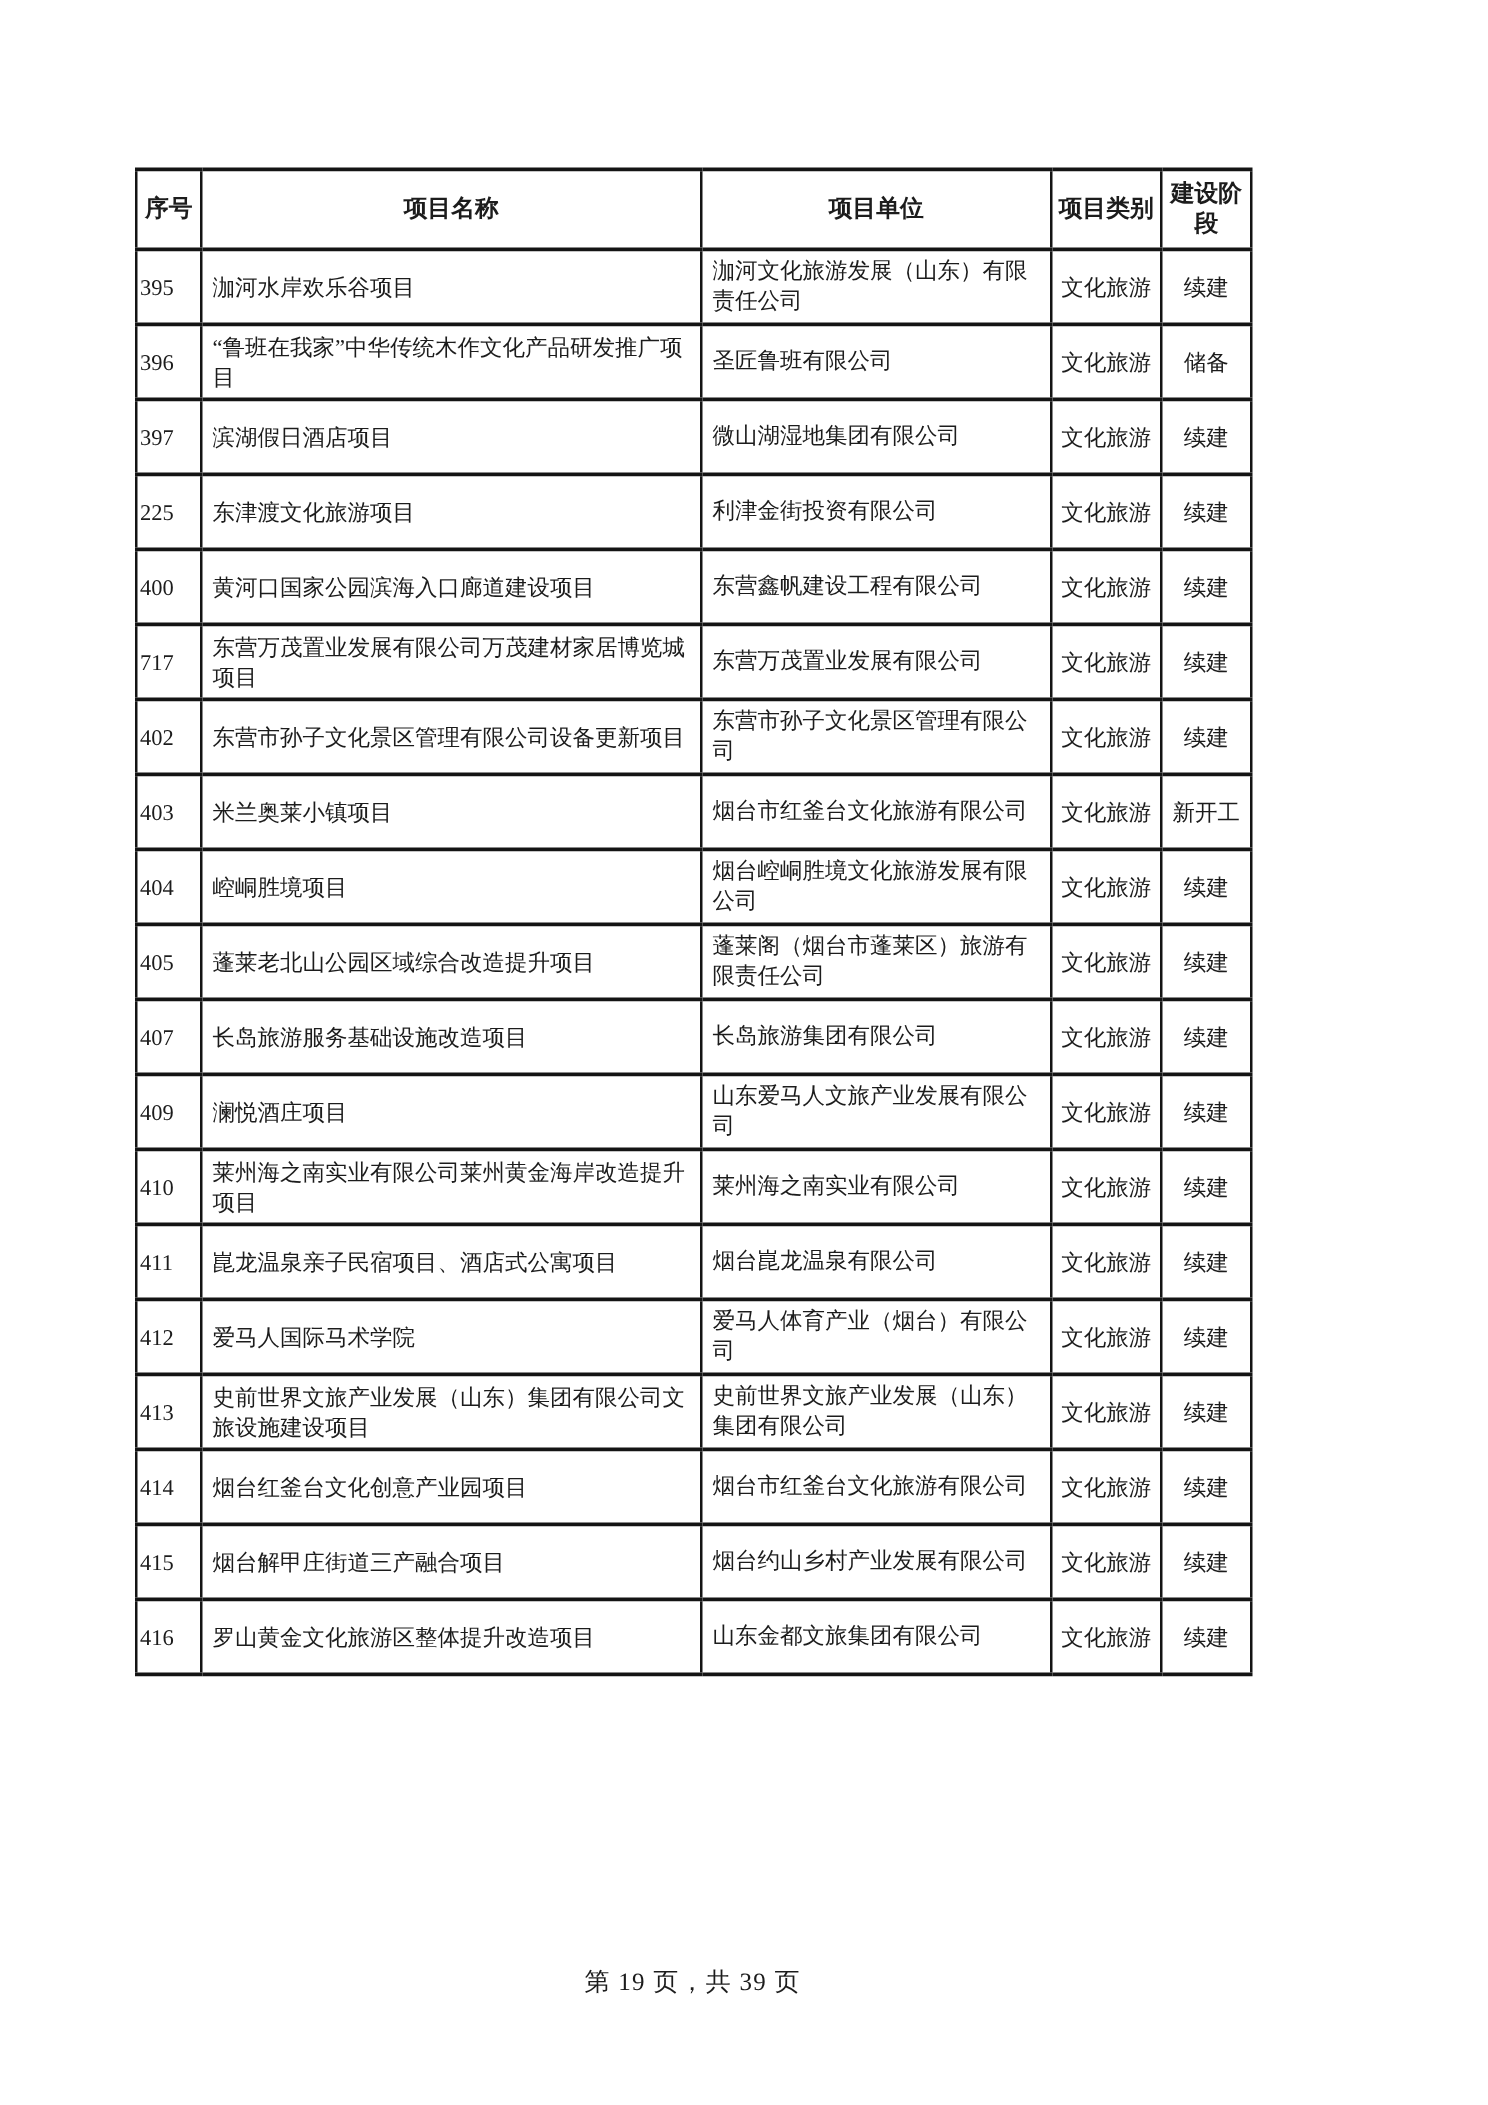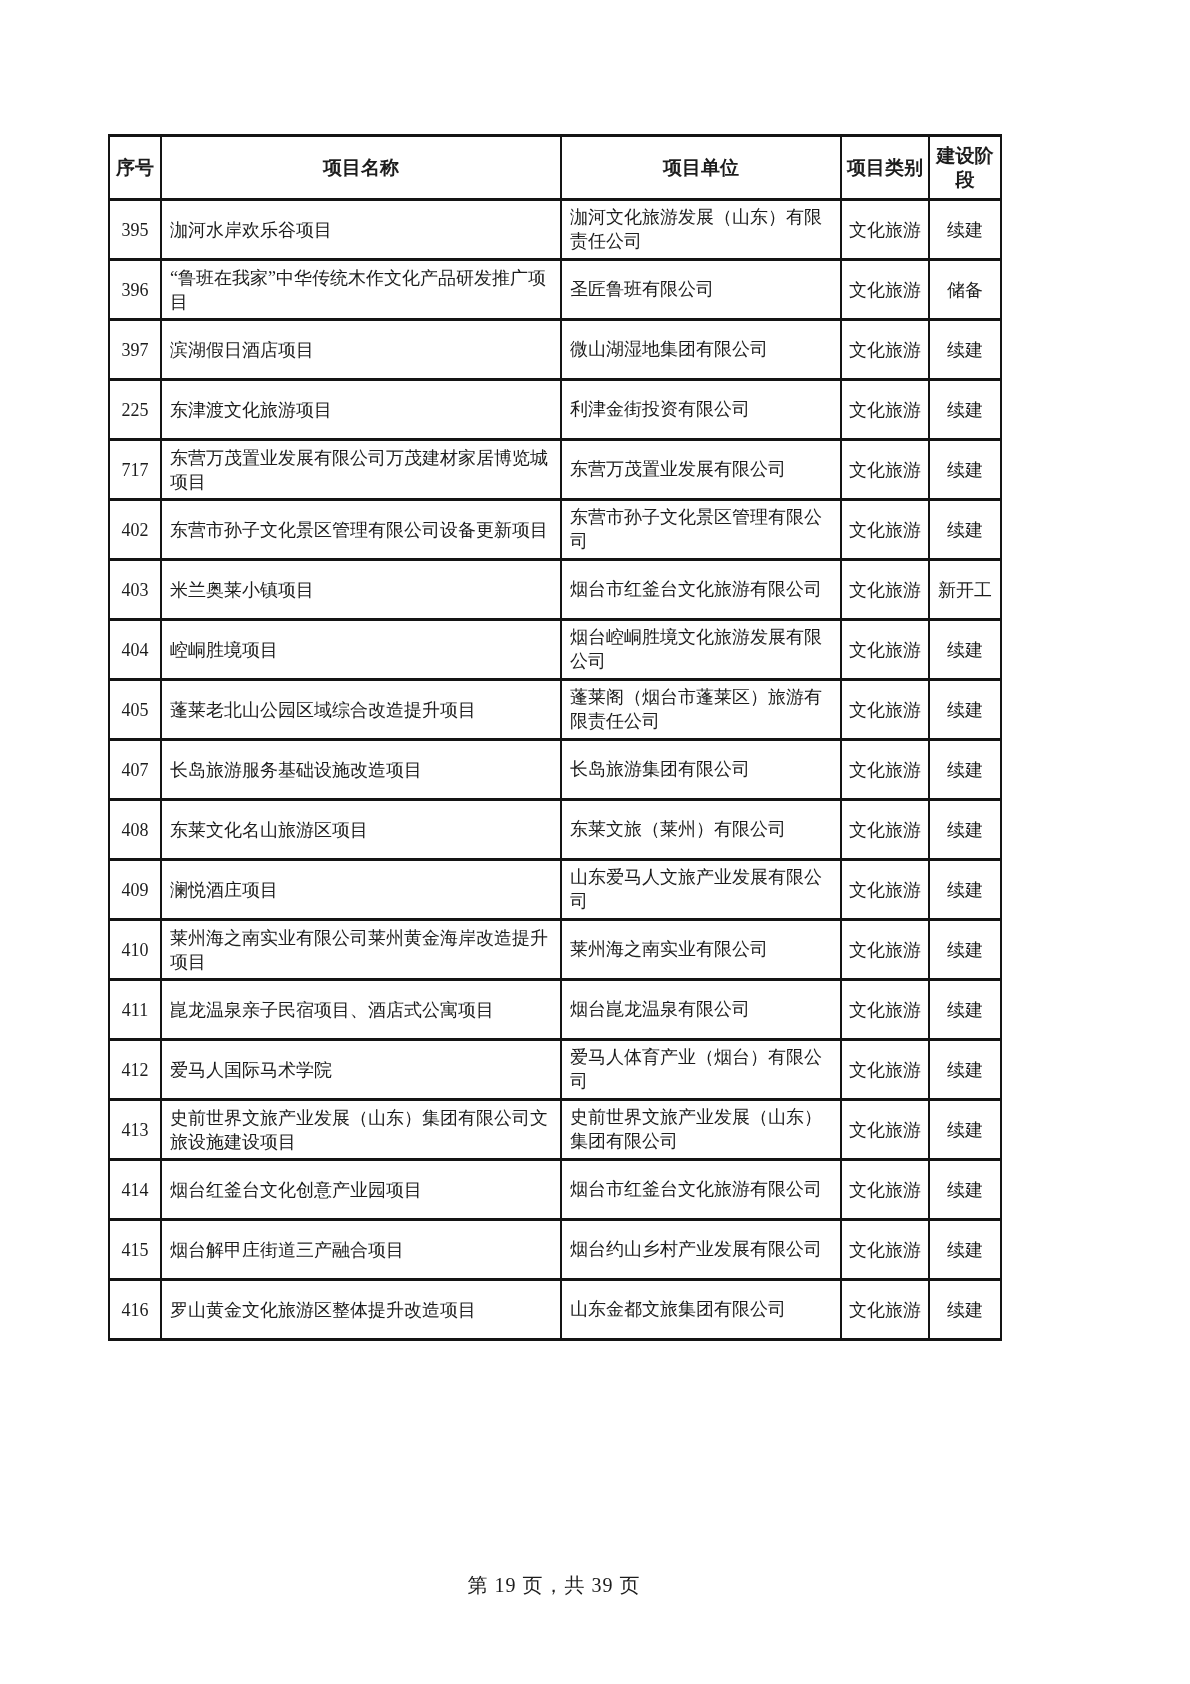--- a/index.html
+++ b/index.html
@@ -46,21 +46,21 @@
   }
   thead th {
     height: 64px;
     font-weight: bold;
     font-size: 19px;
     text-align: center;
     padding: 2px 4px;
   }
   tbody tr { height: 60px; }
   td.col-index {
-    text-align: center;
+    text-align: left;
     font-size: 18px;
     padding: 2px 2px;
   }
   td.col-name {
     text-align: left;
     padding: 2px 4px 2px 8px;
   }
   td.col-unit {
     text-align: left;
     padding: 2px 6px 2px 8px;
@@ -130,20 +130,27 @@
 
 
   <tr>
     <td class="col-index">225</td>
     <td class="col-name">东津渡文化旅游项目</td>
     <td class="col-unit">利津金街投资有限公司</td>
     <td class="col-category">文化旅游</td>
     <td class="col-stage">续建</td>
   </tr>
 
+  <tr>
+    <td class="col-index">400</td>
+    <td class="col-name">黄河口国家公园滨海入口廊道建设项目</td>
+    <td class="col-unit">东营鑫帆建设工程有限公司</td>
+    <td class="col-category">文化旅游</td>
+    <td class="col-stage">续建</td>
+  </tr>
 
   <tr>
     <td class="col-index">717</td>
     <td class="col-name">东营万茂置业发展有限公司万茂建材家居博览城项目</td>
     <td class="col-unit">东营万茂置业发展有限公司</td>
     <td class="col-category">文化旅游</td>
     <td class="col-stage">续建</td>
   </tr>
 
   <tr>
@@ -180,27 +187,20 @@
 
 
   <tr>
     <td class="col-index">407</td>
     <td class="col-name">长岛旅游服务基础设施改造项目</td>
     <td class="col-unit">长岛旅游集团有限公司</td>
     <td class="col-category">文化旅游</td>
     <td class="col-stage">续建</td>
   </tr>
 
-  <tr>
-    <td class="col-index">408</td>
-    <td class="col-name">东莱文化名山旅游区项目</td>
-    <td class="col-unit">东莱文旅（莱州）有限公司</td>
-    <td class="col-category">文化旅游</td>
-    <td class="col-stage">续建</td>
-  </tr>
 
   <tr>
     <td class="col-index">409</td>
     <td class="col-name">澜悦酒庄项目</td>
     <td class="col-unit">山东爱马人文旅产业发展有限公司</td>
     <td class="col-category">文化旅游</td>
     <td class="col-stage">续建</td>
   </tr>
 
   <tr>

